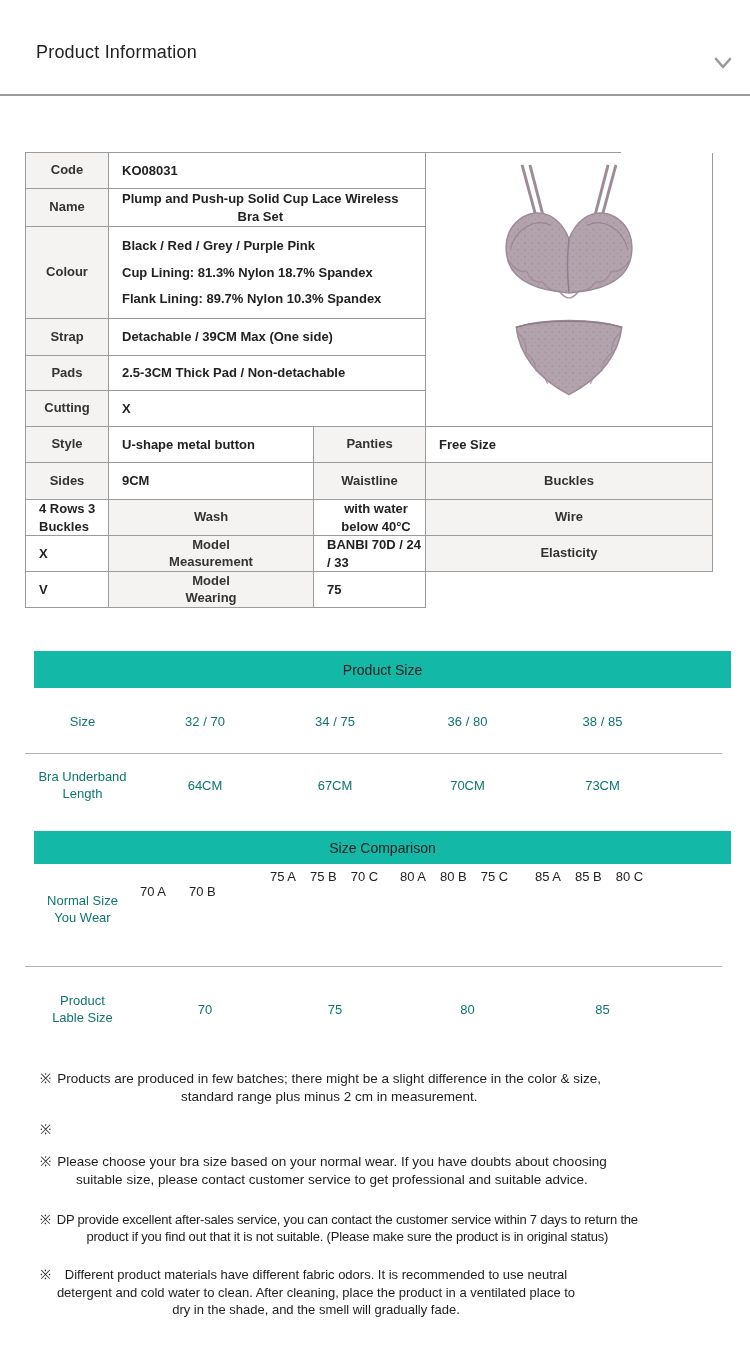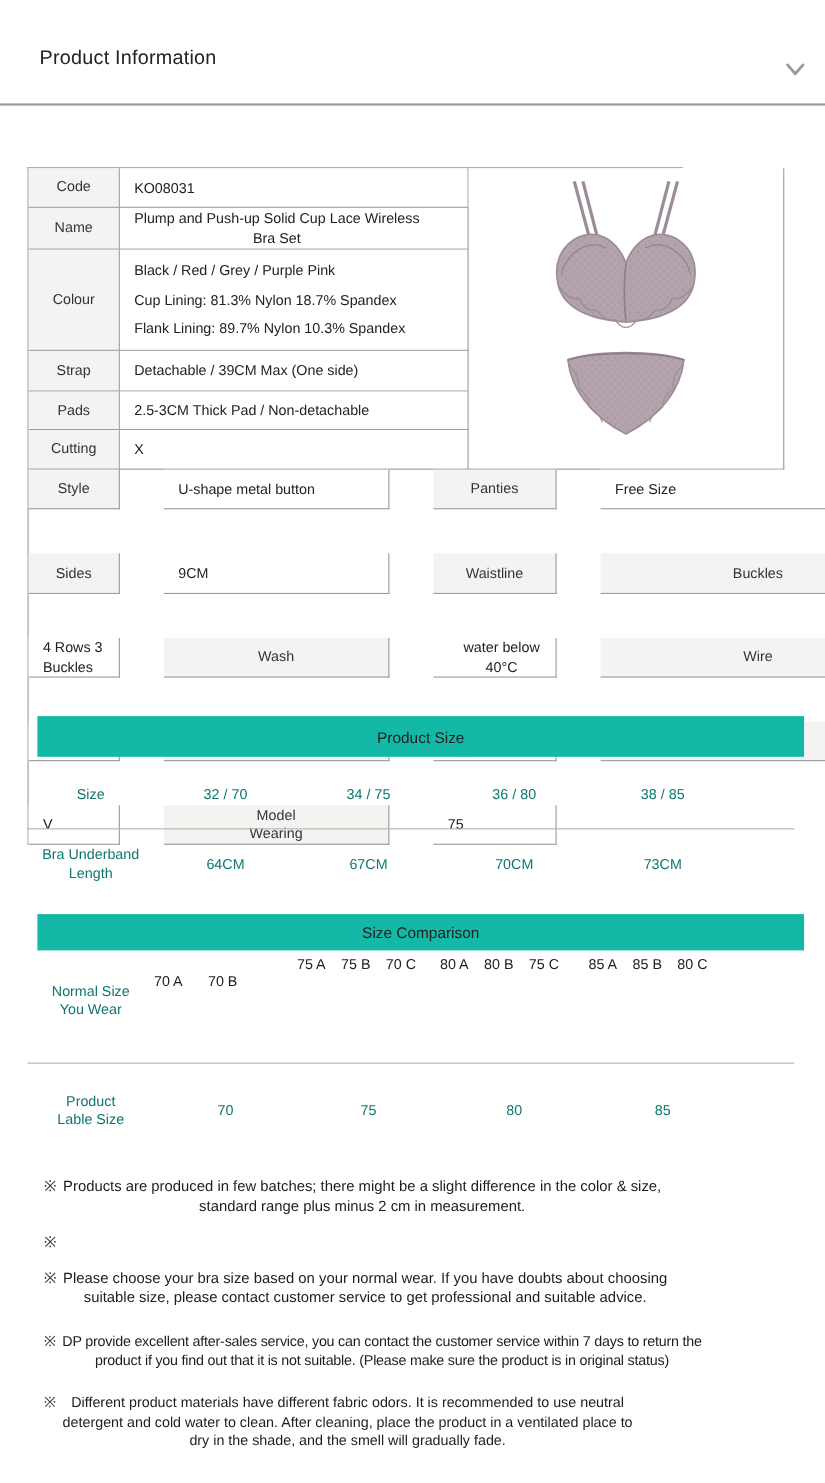--- a/index.html
+++ b/index.html
@@ -11,23 +11,23 @@
     overflow:hidden;
   }
   .pre { white-space:pre-line;text-align:center; }
 
   
   .page-header { position:absolute; left:0; top:0; width:750px; height:96px; border-bottom:2px solid #9a9a9a; background:#fff; }
   .page-title { position:absolute; left:36px; top:42px; font-size:18px; color:#222; letter-spacing:0.2px; }
   .collapse-btn { position:absolute; right:18px; top:56px; width:18px; height:14px; cursor:pointer; }
 
   
-  .spec-table { position:absolute; left:25px; top:152px; width:596px; border-top:1px solid #9b9b9b; border-left:1px solid #9b9b9b; }
+  .spec-table { position:absolute; left:25px; top:152px; width:596px; border-top:1px solid #9b9b9b; border-left:1px solid #9b9b9b;font-weight:bold; }
   .grid-top { display:grid; grid-template-columns:83px 317px 287px; grid-template-rows:36px 38px 92px 37px 35px 36px; }
-  .grid-bottom { display:grid; grid-template-columns:83px 205px 112px 287px; grid-template-rows:36px 37px 36px 36px 36px;gap:40px; }
+  .grid-bottom { display:grid; grid-template-columns:83px 205px 112px 287px; grid-template-rows:36px 37px 36px 36px 36px; }
   .cell { border-right:1px solid #9b9b9b; border-bottom:1px solid #9b9b9b; display:flex; align-items:center; overflow:hidden; }
   .cell.lab { background:#f5f3f1; justify-content:center; text-align:center; color:#333; line-height:1.25; }
   .cell.val { background:#fff; padding-left:13px; color:#222; line-height:1.35; }
   .cell.img { background:#fff; justify-content:center; align-items:center; grid-column:3; grid-row:1 / 7; }
   .colour-lines { display:flex; flex-direction:column; gap:9px; padding:8px 0; }
 
   
   .section-bar { position:absolute; left:34px; width:697px; background:#14b8a6; color:#222; display:flex; align-items:center; justify-content:center; font-size:14px; }
   .bar-size { top:651px; height:37px; }
   .bar-comp { top:831px; height:33px; }

